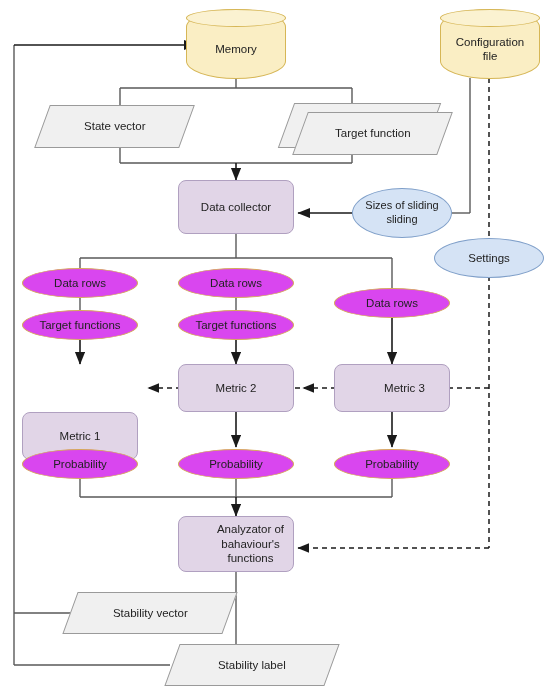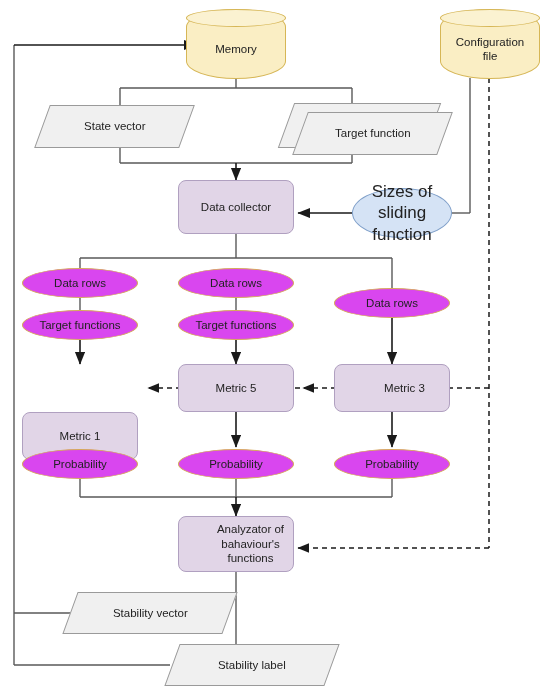--- a/index.html
+++ b/index.html
@@ -112,27 +112,30 @@
     <div class="para-back skew" style="left:0px;top:0px;width:145px;height:43px;"></div>
     <div class="node para skew" style="left:14px;top:9px;width:145px;height:43px;">
       <span class="plabel unskew">Target function</span>
     </div>
   </div>
 
   <div class="node proc" style="left:178px;top:180px;width:116px;height:54px;">
     <span>Data collector</span>
   </div>
 
-  <div class="node ell-bl" style="left:352px;top:188px;width:100px;height:50px;font-size:17px;">
+  <div class="node ell-bl" style="left:352px;top:188px;width:100px;height:50px;font-size:11px;">
     <span>
       <span>Sizes of sliding</span><br>
-      <span>function</span>
+      <span>sliding</span>
     </span>
   </div>
 
+  <div class="node ell-bl" style="left:434px;top:238px;width:110px;height:40px;">
+    <span>Settings</span>
+  </div>
 
   <div class="node ell-or" style="left:22px;top:268px;width:116px;height:30px;">
     <span>Data rows</span>
   </div>
   <div class="node ell-or" style="left:178px;top:268px;width:116px;height:30px;">
     <span>Data rows</span>
   </div>
   <div class="node ell-or" style="left:334px;top:288px;width:116px;height:30px;">
     <span>Data rows</span>
   </div>
@@ -141,21 +144,21 @@
     <span>Target functions</span>
   </div>
   <div class="node ell-or" style="left:178px;top:310px;width:116px;height:30px;">
     <span>Target functions</span>
   </div>
 
   <div class="node proc" style="left:22px;top:364px;width:116px;height:48px;margin-top:48px;">
     <span>Metric 1</span>
   </div>
   <div class="node proc" style="left:178px;top:364px;width:116px;height:48px;">
-    <span>Metric 5</span>
+    <span>Metric 2</span>
   </div>
   <div class="node proc" style="left:334px;top:364px;width:116px;height:48px;padding-left:25px;">
     <span>Metric 3</span>
   </div>
 
   <div class="node ell-or" style="left:22px;top:449px;width:116px;height:30px;">
     <span>Probability</span>
   </div>
   <div class="node ell-or" style="left:178px;top:449px;width:116px;height:30px;">
     <span>Probability</span>

